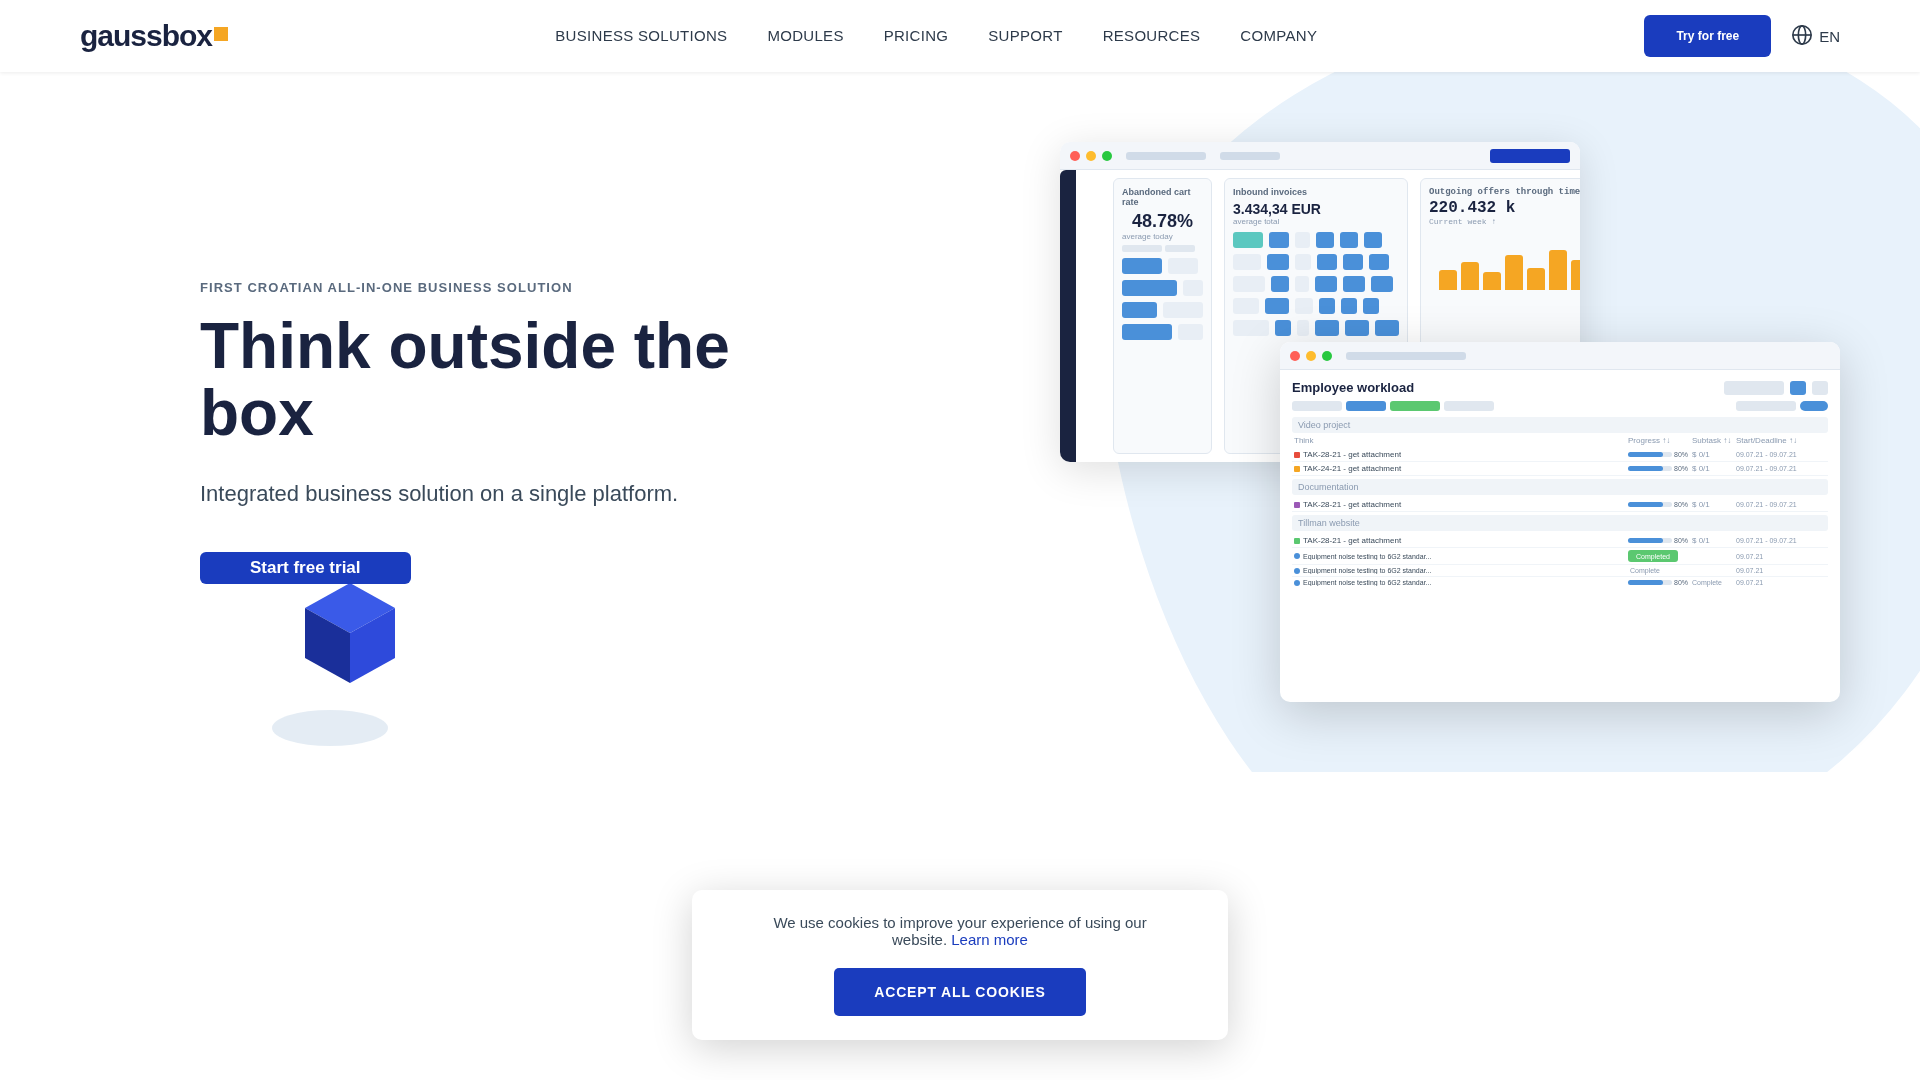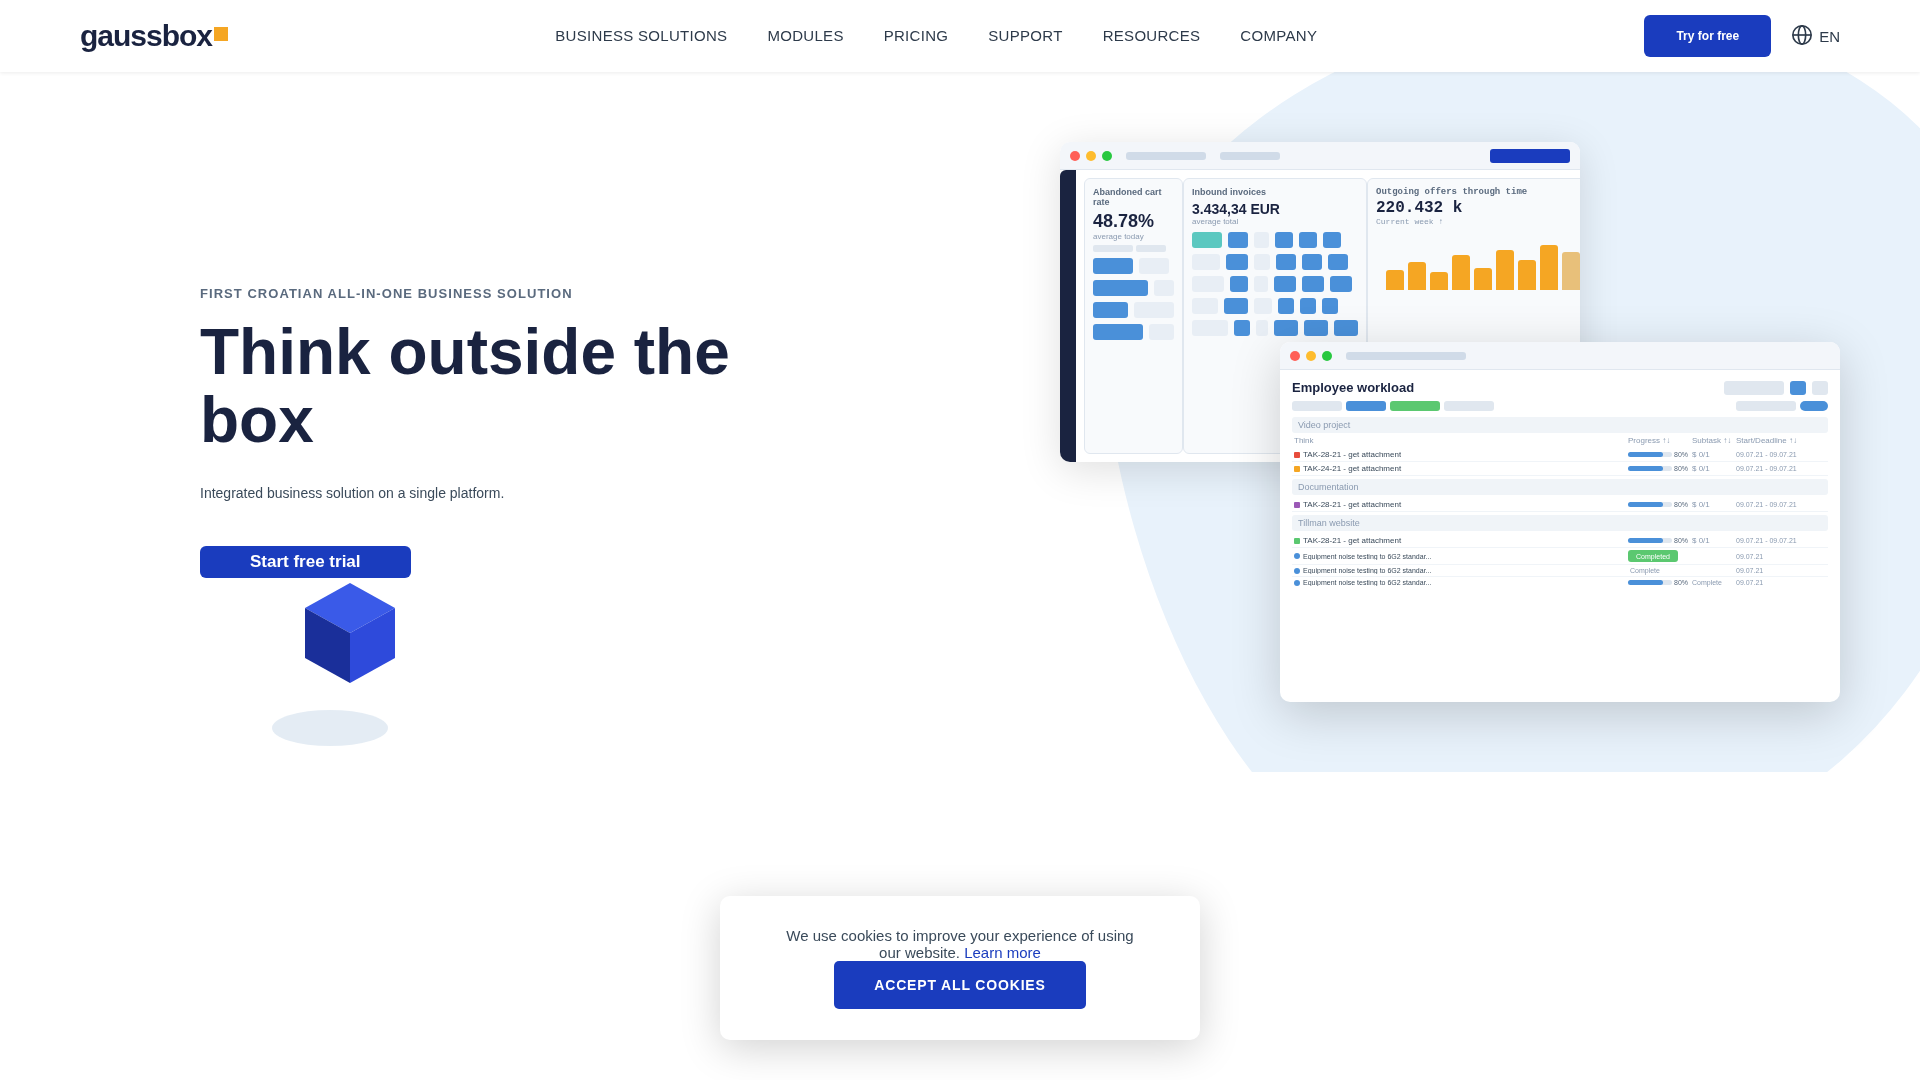--- a/index.html
+++ b/index.html
@@ -99,21 +99,21 @@
       margin-bottom: 18px;
     }
     .hero-title {
       font-size: 64px;
       font-weight: 800;
       color: #1a2340;
       line-height: 1.05;
       margin-bottom: 28px;
     }
     .hero-desc {
-      font-size: 14px;
+      font-size: 22px;
       color: #3a4a5a;
       line-height: 1.7;
       margin-bottom: 40px;
       margin-top: 16px;
     }
     .start-btn {
       background: #1a3cbe;
       color: #fff;
       border: none;
       border-radius: 6px;
@@ -188,25 +188,26 @@
 
     
     .cookie-banner {
       position: fixed;
       bottom: 40px;
       left: 50%;
       transform: translateX(-50%);
       background: #fff;
       border-radius: 10px;
       box-shadow: 0 8px 40px rgba(0,0,0,0.18);
-      padding: 31px 60px;
+      padding: 24px 60px;
       display: flex;
       flex-direction: column;
       align-items: center;
-      width: 480px;
+      gap: 20px;
+      width: 536px;
       z-index: 1000;
     }
     .cookie-text {
       font-size: 15px;
       color: #3a4a5a;
       text-align: center;
     }
     .cookie-text a {
       color: #1a3cbe;
       text-decoration: none;
@@ -299,25 +300,25 @@
           <div class="ss-sidebar-item"></div>
           <div class="ss-sidebar-item"></div>
           <div class="ss-sidebar-item"></div>
           <div class="ss-sidebar-item"></div>
           <div class="ss-sidebar-item"></div>
           <div class="ss-sidebar-item"></div>
           <div class="ss-sidebar-item"></div>
           <div class="ss-sidebar-item"></div>
         </div>
 
-        <div class="ss-main" style="display:grid;grid-template-columns:1fr 1fr 1fr;gap:0;padding:8px;">
+        <div class="ss-main" style="display:grid;grid-template-columns:1fr 1fr 1fr;gap:12px;padding:8px;margin-left:29px;">
 
           <div style="background:#f8fafc;border:1px solid #e0e7ef;border-radius:6px;padding:8px;">
             <div style="font-size:9px;color:#5a6a7e;font-weight:600;margin-bottom:4px;">Abandoned cart rate</div>
-            <div style="font-size:18px;font-weight:700;color:#1a2340;">48.78%</div>
+            <div style="font-size:18px;font-weight:700;color:#1a2340;text-align:center;">48.78%</div>
             <div style="font-size:8px;color:#8a9ab0;">average today</div>
             <div style="display:flex;flex-wrap:wrap;gap:3px;margin-top:4px;">
               <div style="height:7px;width:40px;background:#e0e7ef;border-radius:2px;"></div>
               <div style="height:7px;width:30px;background:#e0e7ef;border-radius:2px;"></div>
             </div>
             <div style="margin-top:6px;">
               <div class="ss-row">
                 <div class="ss-cell blue" style="width:40px;"></div>
                 <div class="ss-cell" style="width:30px;"></div>
               </div>

